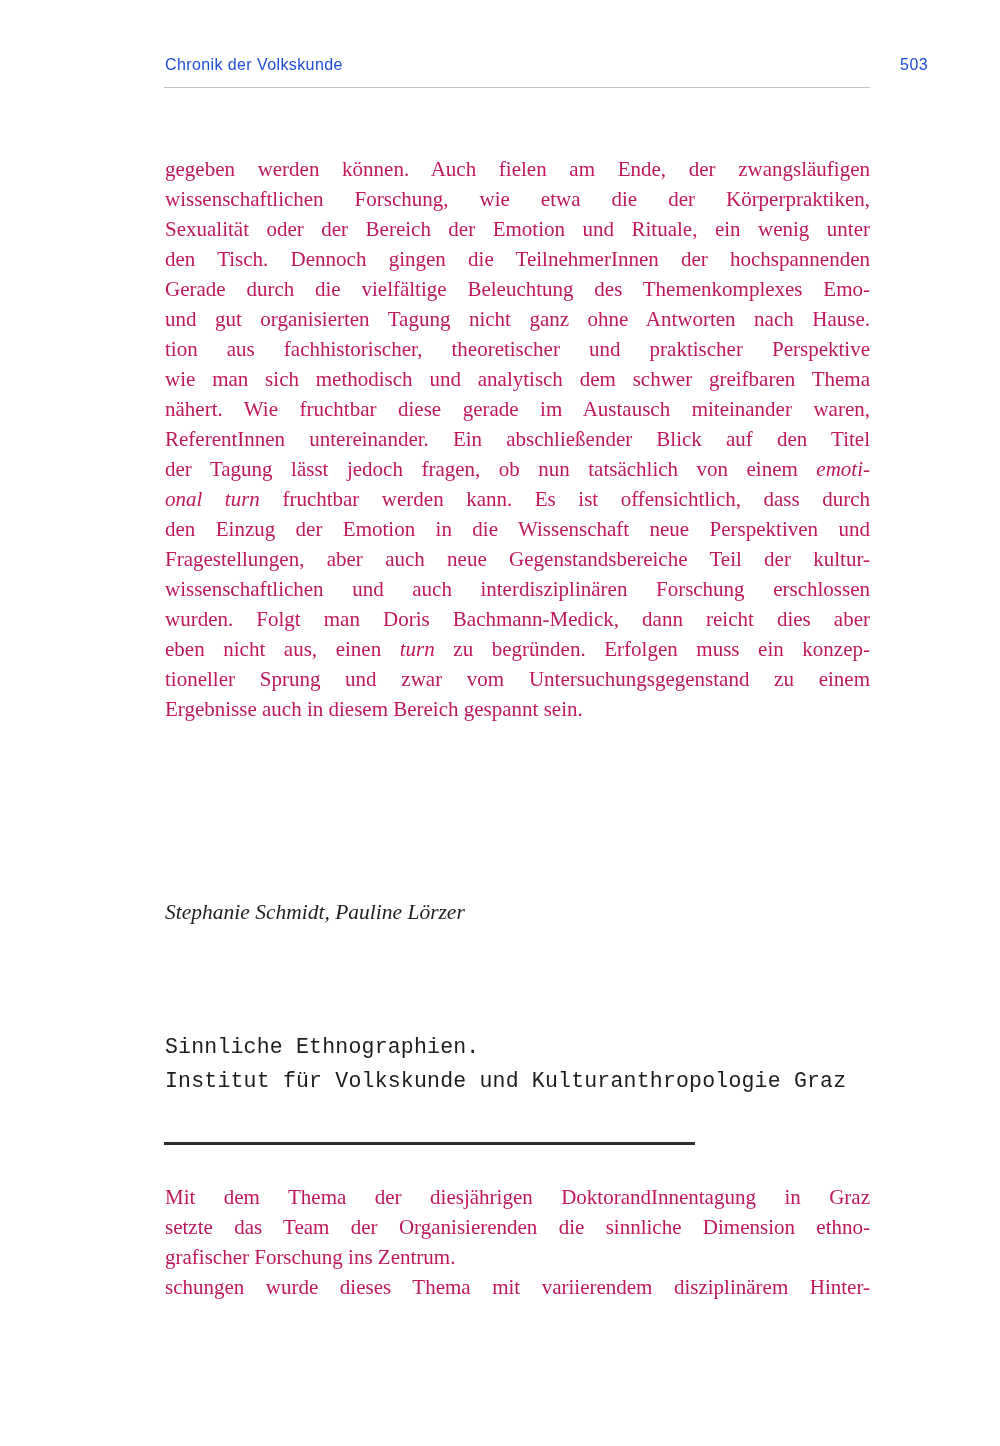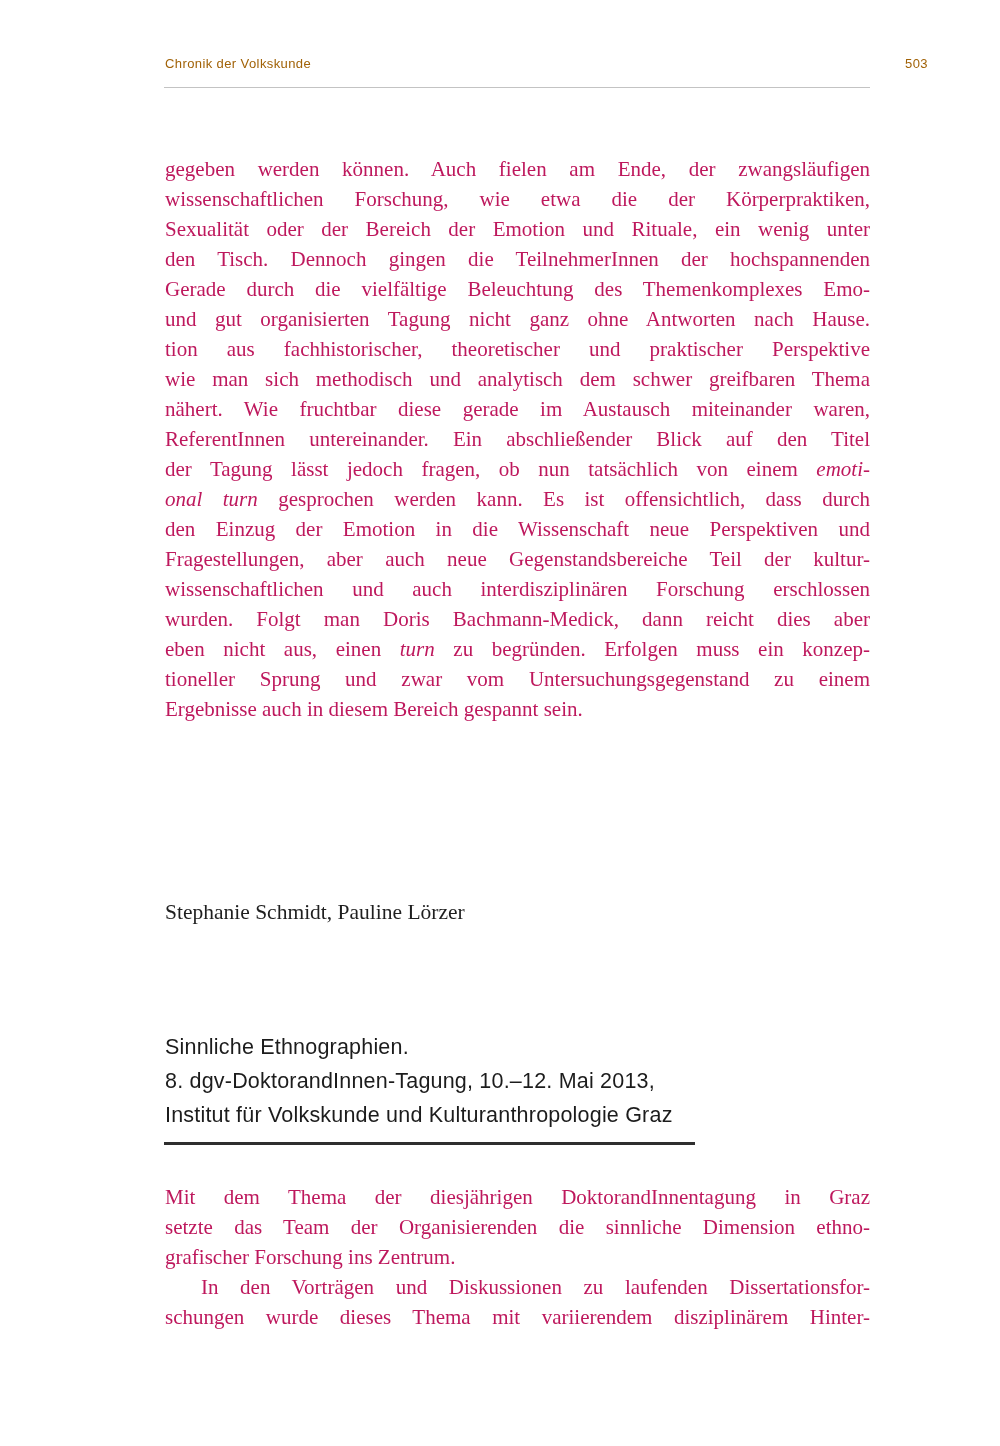--- a/index.html
+++ b/index.html
@@ -18,23 +18,23 @@
   
   .running-header {
     position: absolute;
     left: 165px;
     right: 72px;
     top: 56px;
     display: flex;
     justify-content: space-between;
     align-items: baseline;
     font-family: "Liberation Sans", sans-serif;
-    font-size: 13px;
+    font-size: 16px;
     letter-spacing: 0.4px;
-    color: #a16207;
+    color: #1d4ed8;
   }
   .header-rule {
     position: absolute;
     left: 164px;
     top: 87px;
     width: 706px;
     height: 1px;
     background: #c3c3c3;
   }
   
@@ -56,28 +56,29 @@
   .line.no-just { text-align-last: left; }
   .line.indent { text-indent: 36px; }
   .it { font-style: italic; }
   #body1 { top: 154px; }
   .author-line {
     position: absolute;
     left: 165px;
     top: 900px;
     width: 705px;
     font-size: 21.5px;
+    font-style: italic;
     color: #1f1f1f;
   }
   .section-heading {
     position: absolute;
     left: 165px;
     top: 1030px;
     width: 705px;
-    font-family: Liberation Sans, sans-serif;
+    font-family: Liberation Mono, monospace;
     font-size: 21.5px;
     line-height: 34px;
     letter-spacing: 0.2px;
     color: #1c1c1c;
   }
   .section-rule {
     position: absolute;
     left: 164px;
     top: 1142px;
     width: 531px;
@@ -102,41 +103,39 @@
       <div class="line"><span>wissenschaftlichen Forschung, wie etwa die der Körperpraktiken,</span></div>
       <div class="line"><span>Sexualität oder der Bereich der Emotion und Rituale, ein wenig unter</span></div>
       <div class="line"><span>den Tisch. Dennoch gingen die TeilnehmerInnen der hochspannenden</span></div>
       <div class="line"><span>Gerade durch die vielfältige Beleuchtung des Themenkomplexes Emo-</span></div>
       <div class="line"><span>und gut organisierten Tagung nicht ganz ohne Antworten nach Hause.</span></div>
       <div class="line"><span>tion aus fachhistorischer, theoretischer und praktischer Perspektive</span></div>
       <div class="line"><span>wie man sich methodisch und analytisch dem schwer greifbaren Thema</span></div>
       <div class="line"><span>nähert. Wie fruchtbar diese gerade im Austausch miteinander waren,</span></div>
       <div class="line"><span>ReferentInnen untereinander. Ein abschließender Blick auf den Titel</span></div>
       <div class="line"><span>der Tagung lässt jedoch fragen, ob nun tatsächlich von einem </span><span class="it">emoti-</span></div>
-      <div class="line"><span class="it">onal turn</span><span> gesprochen werden kann. Es ist offensichtlich, dass durch</span></div>
+      <div class="line"><span class="it">onal turn</span><span> fruchtbar werden kann. Es ist offensichtlich, dass durch</span></div>
       <div class="line"><span>den Einzug der Emotion in die Wissenschaft neue Perspektiven und</span></div>
       <div class="line"><span>Fragestellungen, aber auch neue Gegenstandsbereiche Teil der kultur-</span></div>
       <div class="line"><span>wissenschaftlichen und auch interdisziplinären Forschung erschlossen</span></div>
       <div class="line"><span>wurden. Folgt man Doris Bachmann-Medick, dann reicht dies aber</span></div>
       <div class="line"><span>eben nicht aus, einen </span><span class="it">turn</span><span> zu begründen. Erfolgen muss ein konzep-</span></div>
       <div class="line"><span>tioneller Sprung und zwar vom Untersuchungsgegenstand zu einem</span></div>
       <div class="line no-just"><span>Ergebnisse auch in diesem Bereich gespannt sein.</span></div>
     </div>
 
   <div class="author-line">Stephanie Schmidt, Pauline Lörzer</div>
 
   <div class="section-heading">
     <div>Sinnliche Ethnographien.</div>
-    <div>8. dgv-DoktorandInnen-Tagung, 10.–12. Mai 2013,</div>
     <div>Institut für Volkskunde und Kulturanthropologie Graz</div>
   </div>
 
   <div class="section-rule"></div>
 
   <div id="body2" class="textcol body-par">
       <div class="line"><span>Mit dem Thema der diesjährigen DoktorandInnentagung in Graz</span></div>
       <div class="line"><span>setzte das Team der Organisierenden die sinnliche Dimension ethno-</span></div>
       <div class="line no-just"><span>grafischer Forschung ins Zentrum.</span></div>
-      <div class="line indent"><span>In den Vorträgen und Diskussionen zu laufenden Dissertationsfor-</span></div>
       <div class="line"><span>schungen wurde dieses Thema mit variierendem disziplinärem Hinter-</span></div>
     </div>
 
 </div>
 
 </body></html>

